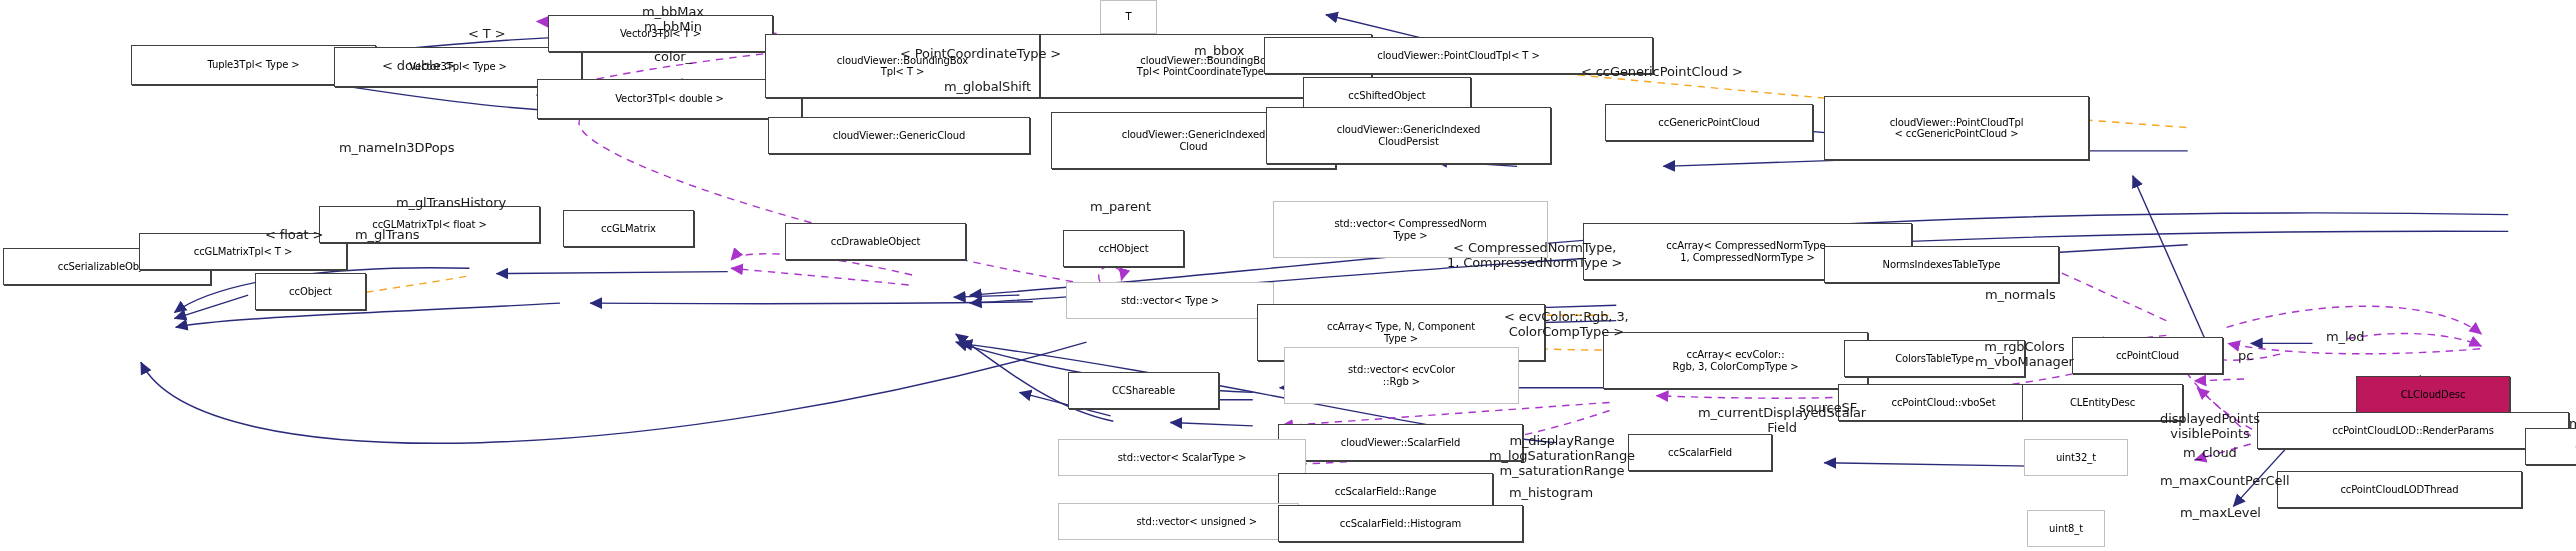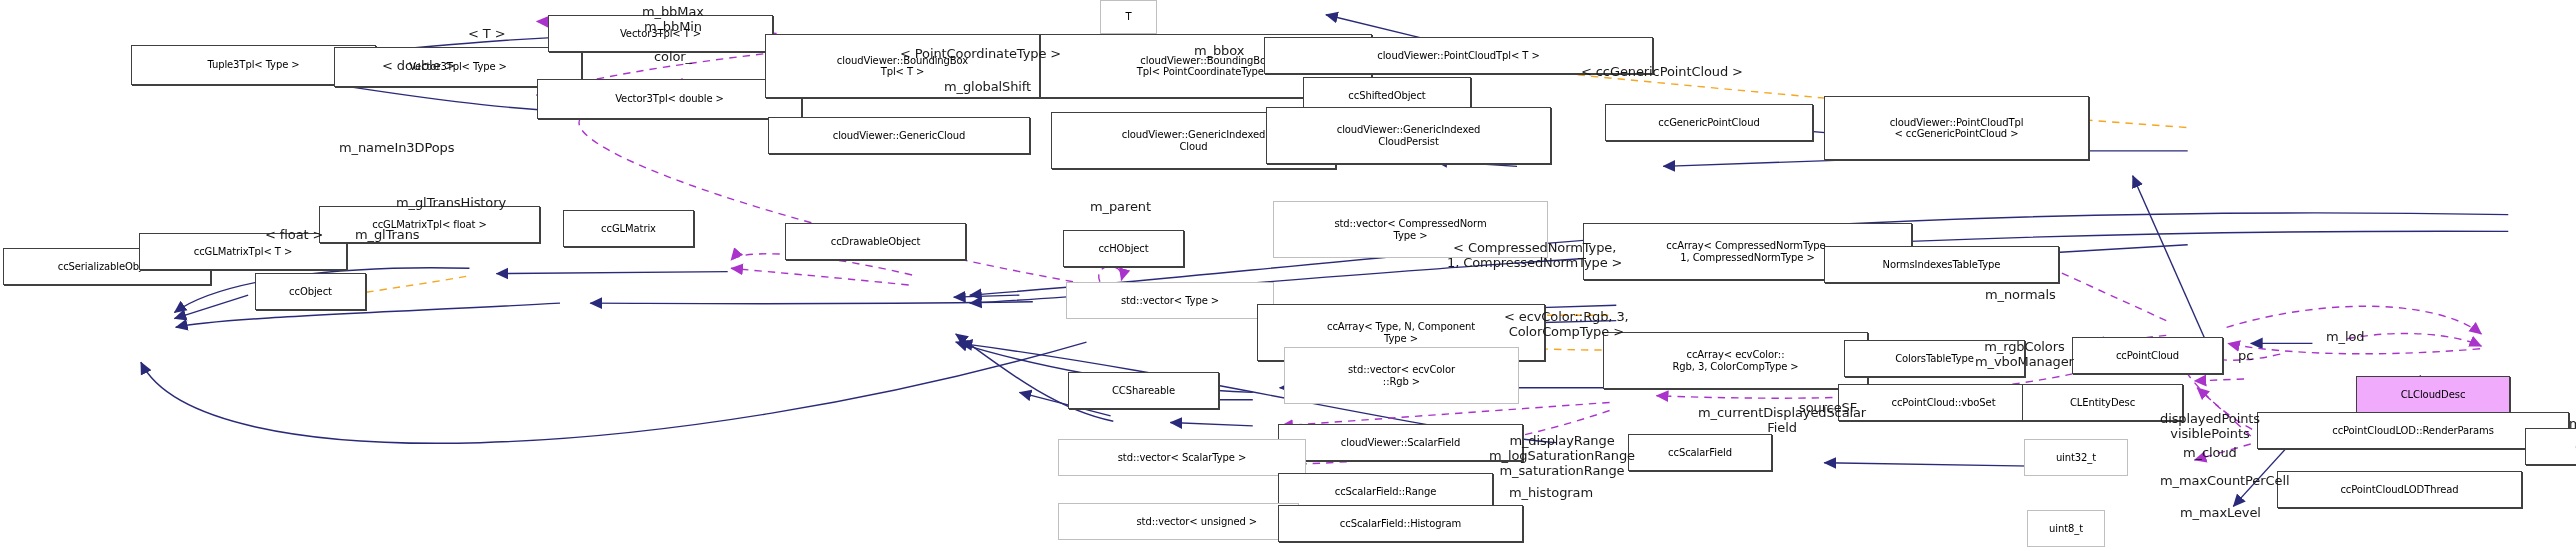--- a/index.html
+++ b/index.html
@@ -44,21 +44,21 @@
     border: 0.7px solid #404040;
     box-shadow: 1px 1px 0 0 #404040;
   }
   
   .node.light {
     border: 0.7px solid #bfbfbf;
   }
   
   .node.current {
     border: 0.7px solid #404040;
-    background: #f0abfc;
+    background: #be185d;
     box-shadow: 1px 1px 0 0 #404040;
   }
   .edge-label {
     position: absolute;
     font-family: "DejaVu Sans", "Liberation Sans", sans-serif;
     font-size: 13px;
     color: #1a1a1a;
     line-height: 1.15;
     white-space: pre-line;
     text-align: center;

